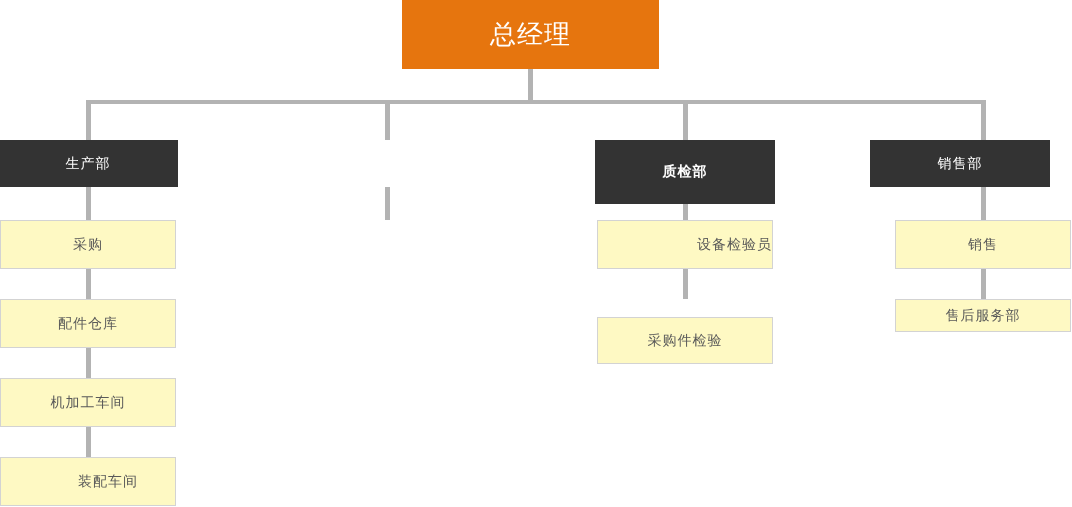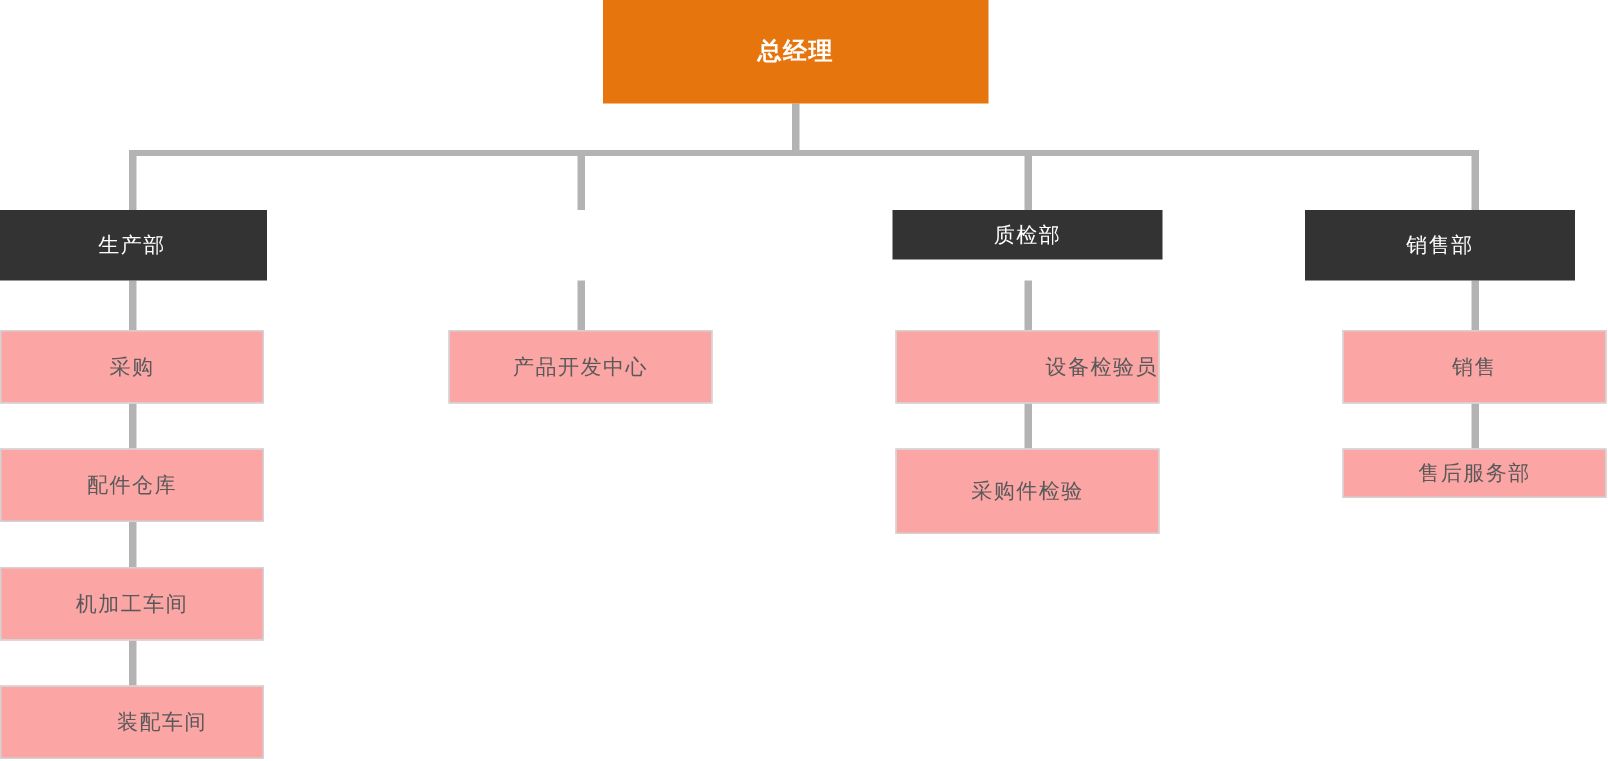--- a/index.html
+++ b/index.html
@@ -16,32 +16,32 @@
     position: absolute;
     display: flex;
     align-items: center;
     justify-content: center;
     box-sizing: border-box;
     text-align: center;
   }
   .root-node {
     background: #e6750e;
     color: #ffffff;
-    font-size: 16px;
-    font-weight: bold;
+    font-size: 26px;
+    font-weight: normal;
     letter-spacing: 1px;
   }
   .dept-node {
     background: #333333;
     color: #ffffff;
     font-size: 14px;
     letter-spacing: 1px;
   }
   .child-node {
-    background: #fca5a5;
+    background: #fef9c3;
     border: 1px solid #d3d3d3;
     color: #595959;
     font-size: 14px;
     letter-spacing: 1px;
   }
 </style>
 </head>
 <body>
 
 <div class="canvas">
@@ -67,48 +67,45 @@
   <div class="conn" style="left:981px; top:187px; width:5px; height:33px;"></div>
   <div class="conn" style="left:981px; top:269px; width:5px; height:30px;"></div>
 
   <div class="node root-node" style="left:402px; top:0px; width:257px; height:69px;">
     <span>总经理</span>
   </div>
 
   <div class="node dept-node" style="left:-2px; top:140px; width:180px; height:47px;">
     <span>生产部</span>
   </div>
-  <div class="node dept-node" style="left:595px; top:140px; width:180px; height:33px;">
+  <div class="node dept-node" style="left:595px; top:140px; width:180px; height:64px;font-weight:bold;">
     <span>质检部</span>
   </div>
   <div class="node dept-node" style="left:870px; top:140px; width:180px; height:47px;">
     <span>销售部</span>
   </div>
 
   <div class="node child-node" style="left:0px; top:220px; width:176px; height:49px;">
     <span>采购</span>
   </div>
   <div class="node child-node" style="left:0px; top:378px; width:176px; height:49px;">
     <span>机加工车间</span>
   </div>
   <div class="node child-node" style="left:0px; top:299px; width:176px; height:49px;">
     <span>配件仓库</span>
   </div>
   <div class="node child-node" style="left:0px; top:457px; width:176px; height:49px;padding-left:40px;">
     <span>装配车间</span>
   </div>
 
-  <div class="node child-node" style="left:299px; top:220px; width:176px; height:49px;">
-    <span>产品开发中心</span>
-  </div>
 
   <div class="node child-node" style="left:597px; top:220px; width:176px; height:49px;justify-content:flex-end;">
     <span>设备检验员</span>
   </div>
-  <div class="node child-node" style="left:597px; top:299px; width:176px; height:57px;">
+  <div class="node child-node" style="left:597px; top:317px; width:176px; height:47px;">
     <span>采购件检验</span>
   </div>
 
   <div class="node child-node" style="left:895px; top:220px; width:176px; height:49px;">
     <span>销售</span>
   </div>
   <div class="node child-node" style="left:895px; top:299px; width:176px; height:33px;">
     <span>售后服务部</span>
   </div>
 

